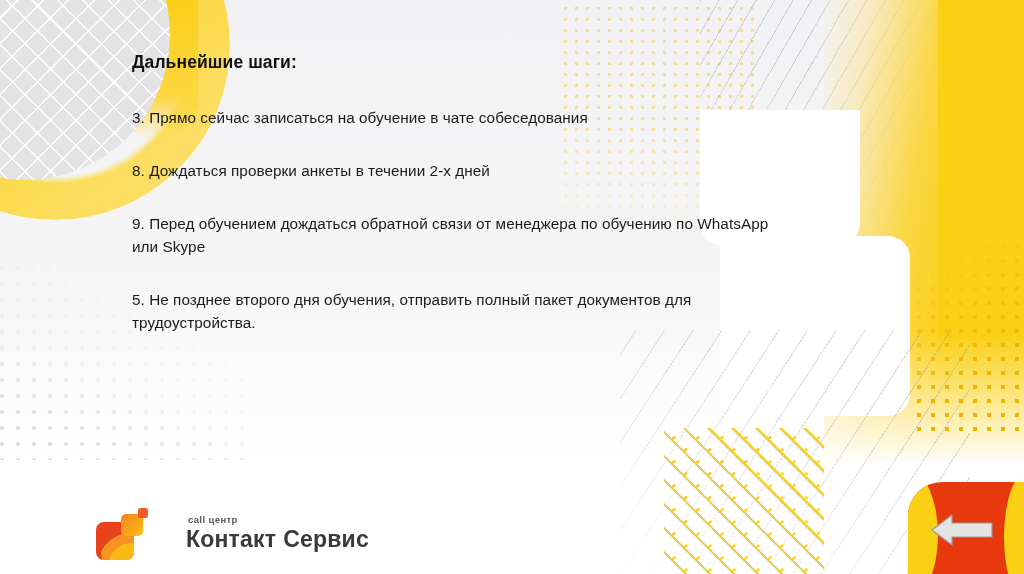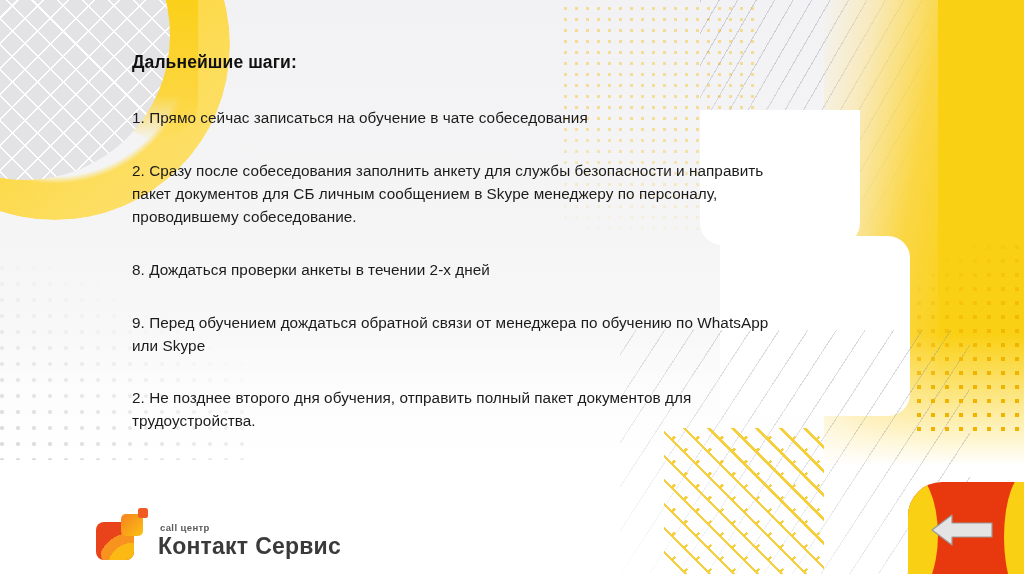--- a/index.html
+++ b/index.html
@@ -224,22 +224,23 @@
     letter-spacing: .05px;
   }
   .step:last-child { margin-bottom: 0; }
 
   
   .logo {
     position: absolute;
     left: 96px;
     bottom: 14px;
     display: flex;
-    align-items: flex-end;
+    align-items: center;
     z-index: 30;
+    gap: 28px;
   }
   .logo-mark {
     position: relative;
     width: 56px; height: 52px;
     margin-right: 6px;
   }
   .lm-big {
     position: absolute;
     left: 0; bottom: 0;
     width: 38px; height: 38px;
@@ -310,25 +311,24 @@
   <div class="bg-white-lower"></div>
 
   <div class="dots-grey-left"></div>
   <div class="stripes-long-right"></div>
   <div class="dots-yellow-right"></div>
   <div class="x-yellow-bottom"></div>
 
   <div class="content">
     <h1 class="slide-title">Дальнейшие шаги:</h1>
 
-    <p class="step">1. Прямо сейчас записаться на обучение в чате собеседования</p>
-    <p class="step">2. Сразу после собеседования заполнить анкету для службы безопасности и направить пакет документов для СБ личным сообщением в Skype менеджеру по персоналу, проводившему собеседование.</p>
+    <p class="step">3. Прямо сейчас записаться на обучение в чате собеседования</p>
     <p class="step">8. Дождаться проверки анкеты в течении 2-х дней</p>
     <p class="step">9. Перед обучением дождаться обратной связи от менеджера по обучению по WhatsApp или Skype</p>
-    <p class="step">2. Не позднее второго дня обучения, отправить полный пакет документов для трудоустройства.</p>
+    <p class="step">5. Не позднее второго дня обучения, отправить полный пакет документов для трудоустройства.</p>
   </div>
 
   <div class="logo">
     <div class="logo-mark">
       <div class="lm-big"></div>
       <div class="lm-mid"></div>
       <div class="lm-small"></div>
     </div>
     <div class="logo-text">
       <div class="logo-sub">call центр</div>

